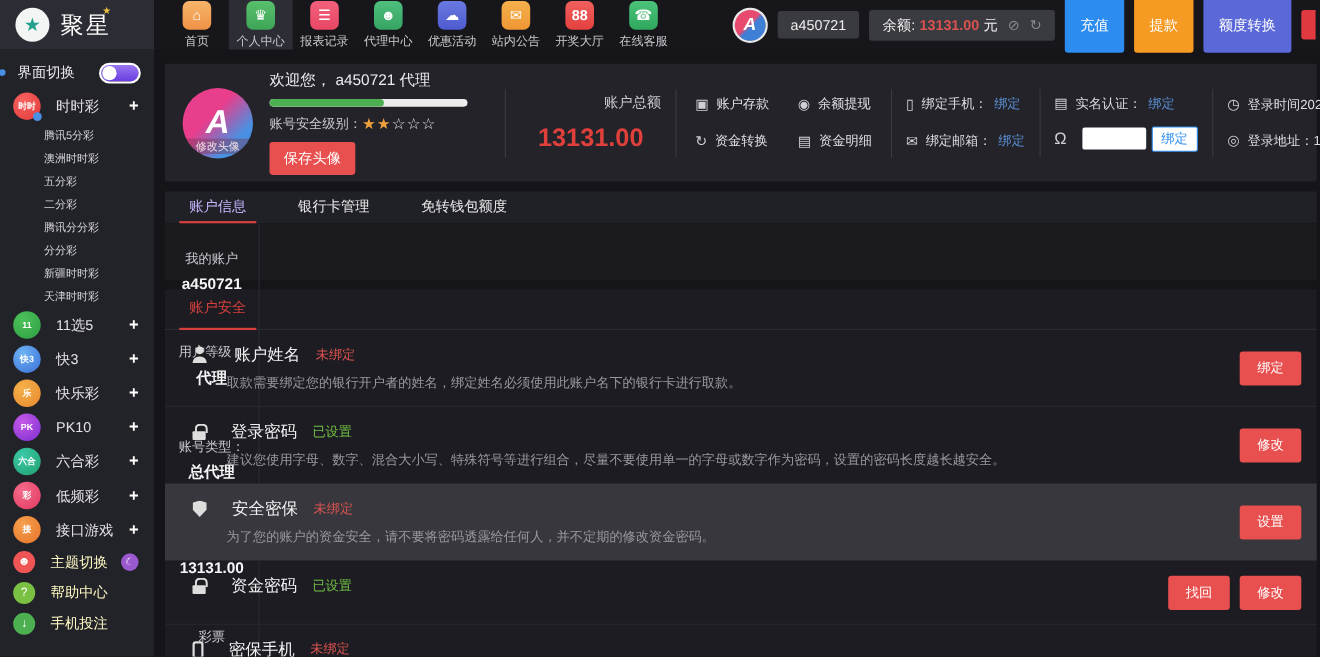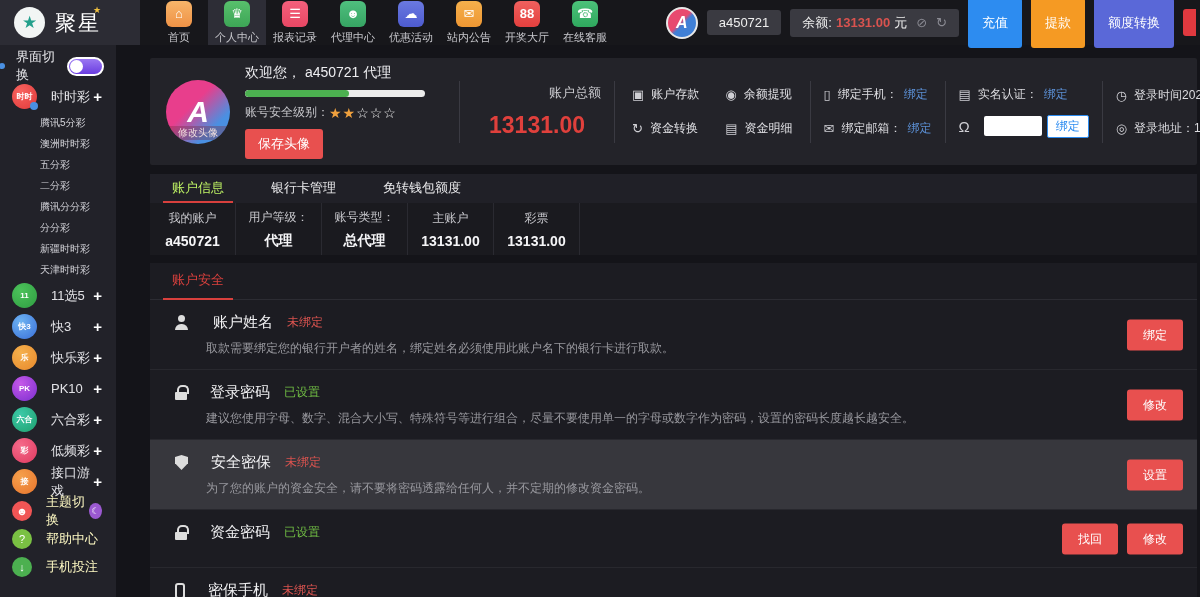--- a/index.html
+++ b/index.html
@@ -22,21 +22,21 @@
   .nav-tile { width:26px; height:26px; border-radius:6px; display:flex; align-items:center; justify-content:center; color:#fff; font-size:13px; font-weight:bold; }
   .nav-label { font-size:11px; color:#c8c8cd; white-space:nowrap; }
   .hdr-right { margin-left:auto; display:flex; align-items:center; gap:9px; padding-right:4px; }
   .hdr-avatar { width:32px; height:32px; border-radius:50%; border:2px solid #e8e8e8; background:linear-gradient(135deg,#e84a6f 45%,#3f7fd6 55%); color:#fff; font-weight:bold; font-style:italic; font-size:16px; display:flex; align-items:center; justify-content:center; }
   .hdr-box { background:#3a3a41; border-radius:3px; padding:5px 12px; color:#eee; font-size:13px; display:flex; align-items:center; gap:4px; }
   .bal-val { color:#d9534f; font-weight:bold; }
   .bal-ico { color:#8a8a92; font-size:13px; margin-left:5px; cursor:pointer; }
   .hdr-btn { border:none; border-radius:3px; color:#fff; font-size:13px; padding:16px 14px; cursor:pointer; font-family:inherit; }
   .sliver { width:13px; height:27px; background:#e0393f; border-radius:3px 0 0 3px; cursor:pointer; }
   
-  .sidebar { position:absolute; top:45px; left:0; width:116px; bottom:0; background:#222229; padding-top:6px; overflow:hidden; }
+  .sidebar { position:absolute; top:45px; left:0; width:140px; bottom:0; background:#222229; padding-top:6px; overflow:hidden; }
   .switch-row { height:30px; display:flex; align-items:center; padding:0 12px 0 10px; position:relative; }
   .switch-dot { width:6px; height:6px; border-radius:50%; background:#4a90e2; position:absolute; left:-1px; }
   .switch-label { color:#e8e8ec; font-size:13px; margin-left:6px; }
   .toggle { margin-left:auto; width:38px; height:19px; border-radius:10px; border:2px solid #fff; background:linear-gradient(180deg,#9a77f2,#6a3de0); position:relative; cursor:pointer; }
   .toggle-knob { position:absolute; left:1px; top:1px; width:13px; height:13px; border-radius:50%; background:#fff; }
   .group-row { height:31px; display:flex; align-items:center; padding:0 14px 0 12px; cursor:pointer; }
   .group-ico { width:25px; height:25px; border-radius:50%; display:flex; align-items:center; justify-content:center; color:#fff; font-size:8px; font-weight:bold; position:relative; flex:0 0 25px; }
   .group-ico .mini-dot { position:absolute; right:-1px; bottom:-1px; width:8px; height:8px; border-radius:50%; background:#4a90e2; }
   .group-label { margin-left:14px; font-size:13px; color:#e2e2e6; }
   .group-plus { margin-left:auto; color:#fff; font-size:15px; font-weight:bold; }
@@ -73,23 +73,23 @@
   .bind-link { color:#5b8fd4; margin-left:6px; cursor:pointer; }
   .w-verify { display:flex; flex-direction:column; gap:12px; }
   .qq-input { width:58px; height:20px; border:none; border-radius:2px; background:#fff; margin:0 5px 0 7px; }
   .qq-btn { background:#fff; color:#2d8cf0; border:1px solid #2d8cf0; border-radius:2px; font-size:12px; padding:2px 8px; cursor:pointer; font-family:inherit; }
   .w-login { display:flex; flex-direction:column; gap:16px; }
   .login-row { display:flex; align-items:center; font-size:12px; color:#dcdce0; white-space:nowrap; }
   .login-glyph { color:#cfcfd4; font-size:13px; margin-right:7px; }
   
   .tabsbar { margin-top:9px; background:#202027; height:29px; display:flex; padding-left:13px; }
   .tab { line-height:27px; font-size:13px; color:#e8e8ea; padding:0 9px; margin-right:29px; cursor:pointer; }
-  .tab.active { color:#bef264; border-bottom:2px solid #d8403d;font-family:Liberation Serif, serif; }
-  
-  .summary { display:flex; background:#1a1a1f; height:52px; }
+  .tab.active { color:#c4b5fd; border-bottom:2px solid #d8403d;font-family:Liberation Serif, serif; }
+  
+  .summary { display:flex; background:#1a1a1f; height:52px;flex-direction:column; }
   .sum-cell { width:86px; flex:0 0 86px; border-right:1px solid #2a2a31; display:flex; flex-direction:column; align-items:center; justify-content:center; gap:6px; }
   .sum-label { font-size:12px; color:#c9c9ce; }
   .sum-val { font-size:14px; font-weight:bold; color:#f5f5f7; }
   .sum-fill { flex:1; }
   
   .security { margin-top:8px; background:#1c1c22; }
   .sec-tabrow { height:37px; display:flex; align-items:flex-end; padding-left:13px; border-bottom:1px solid #2c2c33; }
   .sec-tab { color:#d8403d; font-size:13px; padding:0 9px 9px; border-bottom:2px solid #d8403d; margin-bottom:-1px; cursor:pointer; }
   .sec-row { position:relative; padding:13px 210px 12px 25px; border-bottom:1px solid #28282e; min-height:58px; }
   .sec-row.hl { background:#37373d; }

